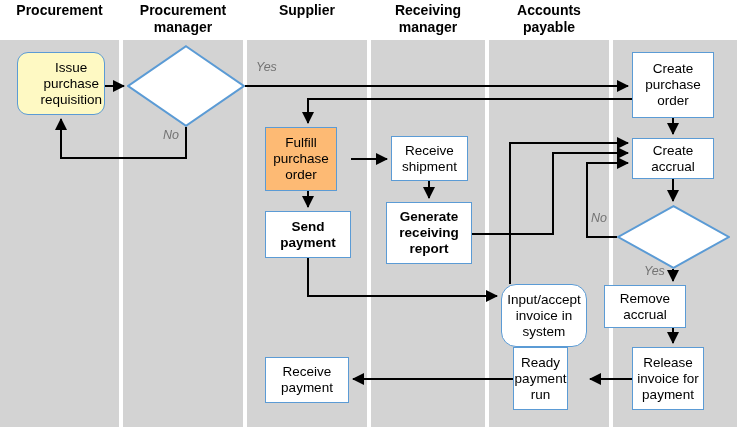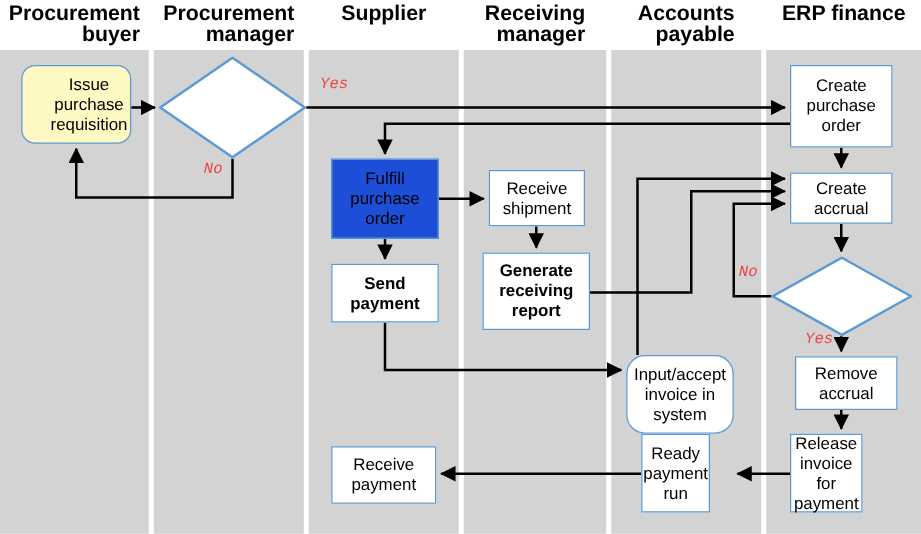--- a/index.html
+++ b/index.html
@@ -7,23 +7,23 @@
     font-family:"Liberation Sans", sans-serif;
     width:737px;height:427px;overflow:hidden;
   }
   #root{position:relative;width:737px;height:427px;background:#ffffff;}
 
   
   .lane-header{
     position:absolute;
     top:0;height:40px;
     display:flex;align-items:flex-start;justify-content:center;
-    text-align:right;
+    text-align:center;
     font-weight:bold;
-    font-size:17px;
+    font-size:14px;
     line-height:17px;
     color:#000000;
     padding-top:2px;
     box-sizing:border-box;
   }
   .lane-header span{display:block;}
 
   
   .lane-band{
     position:absolute;
@@ -60,23 +60,22 @@
     line-height:16px;
     color:#000000;
   }
 
   
   .edge-label{
     position:absolute;
     font-style:italic;
     font-size:12.5px;
     line-height:14px;
-    color:#ef4444;
+    color:#737373;
     white-space:nowrap;
-    font-family:Liberation Mono, monospace;
   }
 
   
   #connectors{
     position:absolute;left:0;top:0;width:737px;height:427px;
     pointer-events:none;
   }
 </style>
 </head>
 <body>
@@ -89,21 +88,20 @@
       <div class="lane-band" style="left: 247px; width: 120px; background: rgb(211, 211, 211);"></div>
       <div class="lane-band" style="left: 371px; width: 114px; background: rgb(211, 211, 211);"></div>
       <div class="lane-band" style="left: 489px; width: 120px; background: rgb(211, 211, 211);"></div>
       <div class="lane-band" style="left: 613px; width: 124px; background: rgb(211, 211, 211);"></div>
     </div>
 
   <div id="lane-headers">
       <div class="lane-header" style="left: 0px; width: 119px;">
         <div>
           <span>Procurement</span>
-          <span>buyer</span>
         </div>
       </div>
       <div class="lane-header" style="left: 123px; width: 120px;">
         <div>
           <span>Procurement</span>
           <span>manager</span>
         </div>
       </div>
       <div class="lane-header" style="left: 247px; width: 120px;">
         <div>
@@ -117,21 +115,20 @@
         </div>
       </div>
       <div class="lane-header" style="left: 489px; width: 120px;">
         <div>
           <span>Accounts</span>
           <span>payable</span>
         </div>
       </div>
       <div class="lane-header" style="left: 613px; width: 124px;">
         <div>
-          <span>ERP finance</span>
         </div>
       </div>
     </div>
 
   <svg id="connectors" viewBox="0 0 737 427" width="737" height="427" xmlns="http://www.w3.org/2000/svg">
     <defs>
       <marker id="arrow" viewBox="0 0 10 10" refX="9.2" refY="5" markerWidth="6.2" markerHeight="6.2" orient="auto-start-reverse">
         <path d="M 0 0 L 10 5 L 0 10 z" fill="#000000"></path>
       </marker>
     </defs>
@@ -196,21 +193,21 @@
           <span>Issue</span>
           <span>purchase</span>
           <span>requisition</span>
         </div>
       </div>
       <div class="diamond" style="left: 127px; top: 45px; width: 118px; height: 82px;">
         <svg width="118" height="82" viewBox="0 0 118 82">
           <polygon points="59,1.2 116.8,41 59,80.8 1.2,41" fill="#ffffff" stroke="#5b9bd5" stroke-width="2"></polygon>
         </svg>
       </div>
-      <div class="node" style="left: 265px; top: 127px; width: 86px; height: 64px; border-color: rgb(91, 155, 213); background: #1d4ed8;">
+      <div class="node" style="left: 265px; top: 127px; width: 72px; height: 64px; border-color: rgb(91, 155, 213); background: #fdba74;">
         <div>
           <span>Fulfill</span>
           <span>purchase</span>
           <span>order</span>
         </div>
       </div>
       <div class="node" style="left: 265px; top: 211px; width: 86px; height: 47px; border-color: rgb(91, 155, 213); background: rgb(255, 255, 255); font-weight: bold;">
         <div>
           <span>Send</span>
           <span>payment</span>
@@ -260,27 +257,27 @@
         <div>
           <span>Create</span>
           <span>accrual</span>
         </div>
       </div>
       <div class="diamond" style="left: 617px; top: 205px; width: 113px; height: 64px;">
         <svg width="113" height="64" viewBox="0 0 113 64">
           <polygon points="56.5,1.2 111.8,32 56.5,62.8 1.2,32" fill="#ffffff" stroke="#5b9bd5" stroke-width="2"></polygon>
         </svg>
       </div>
-      <div class="node" style="left: 636px; top: 285px; width: 82px; height: 43px; border-color: rgb(91, 155, 213); background: rgb(255, 255, 255);">
+      <div class="node" style="left: 604px; top: 285px; width: 82px; height: 43px; border-color: rgb(91, 155, 213); background: rgb(255, 255, 255);">
         <div>
           <span>Remove</span>
           <span>accrual</span>
         </div>
       </div>
-      <div class="node" style="left: 632px; top: 347px; width: 58px; height: 63px; border-color: rgb(91, 155, 213); background: rgb(255, 255, 255);">
+      <div class="node" style="left: 632px; top: 347px; width: 72px; height: 63px; border-color: rgb(91, 155, 213); background: rgb(255, 255, 255);">
         <div>
           <span>Release</span>
           <span>invoice for</span>
           <span>payment</span>
         </div>
       </div>
     </div>
 
   <div id="edge-labels">
       <div class="edge-label" style="left: 256px; top: 60px;">Yes</div>

